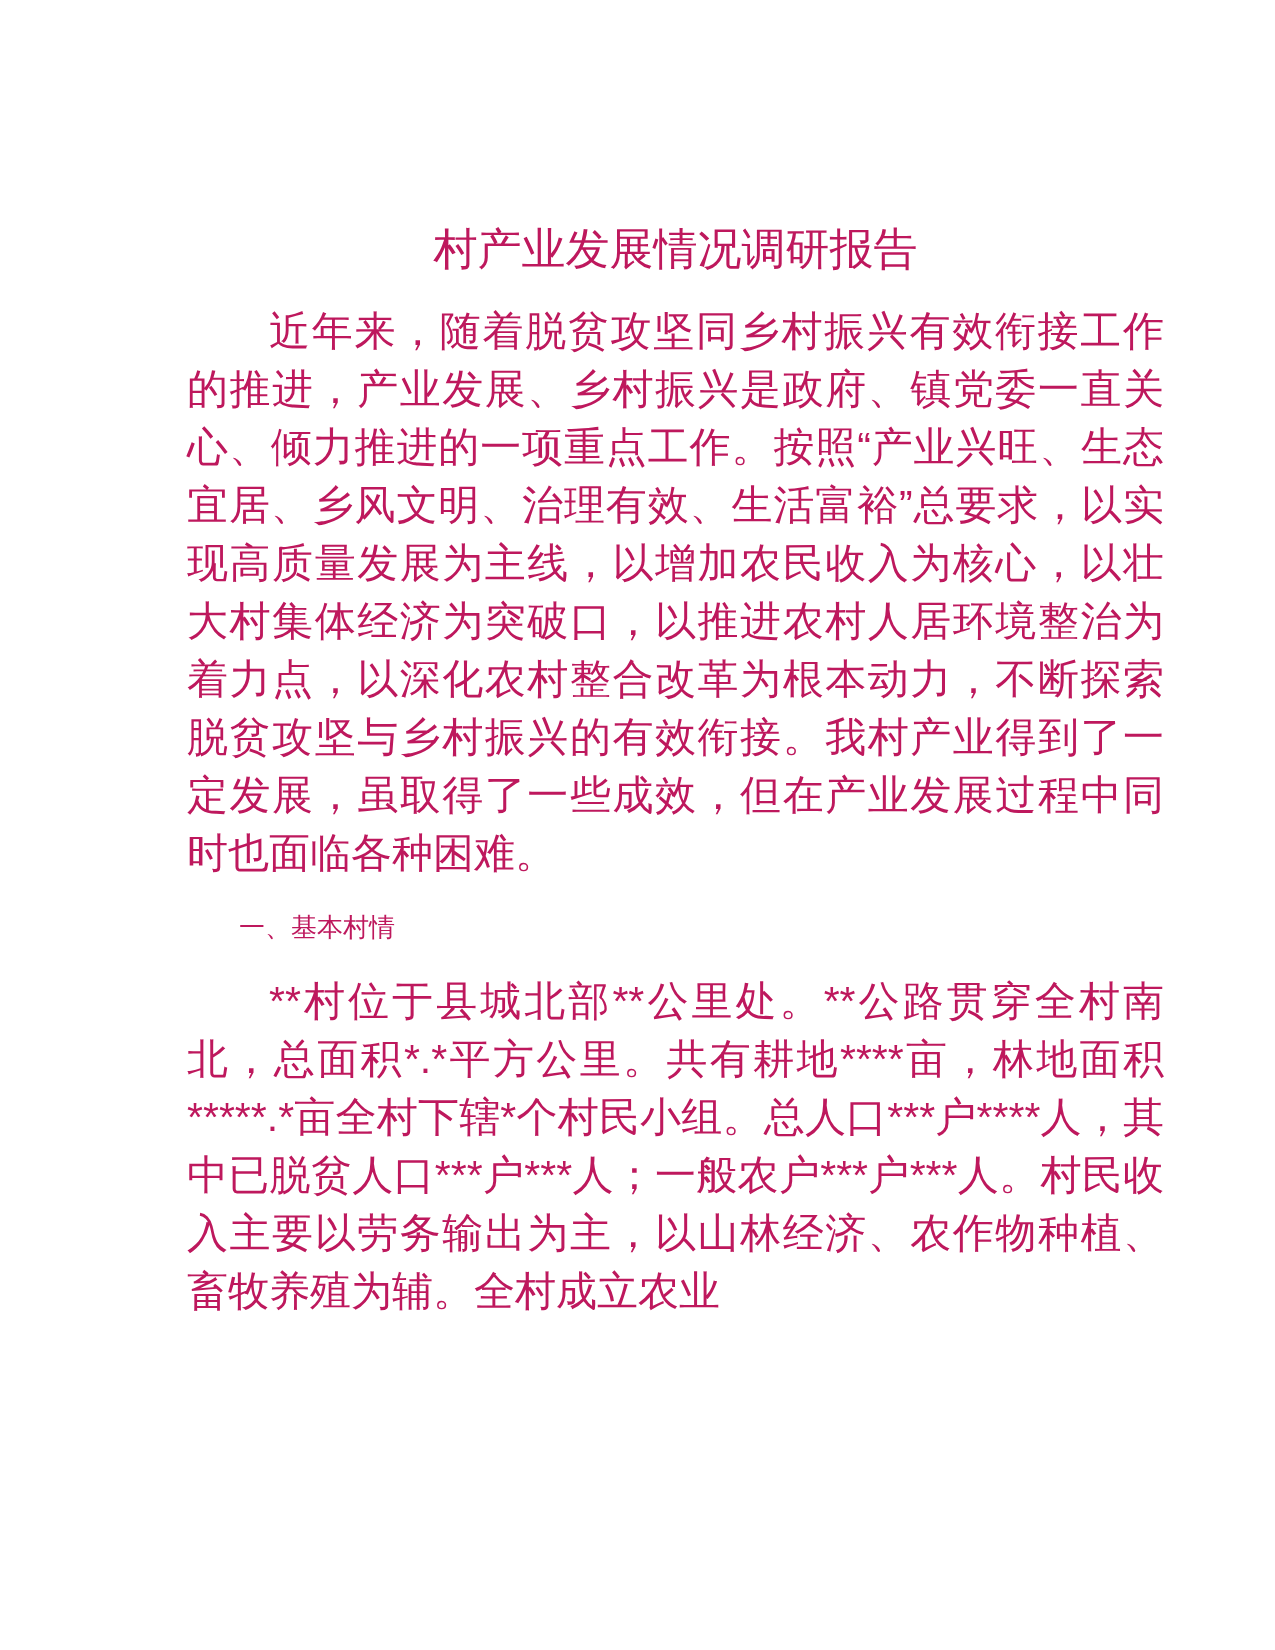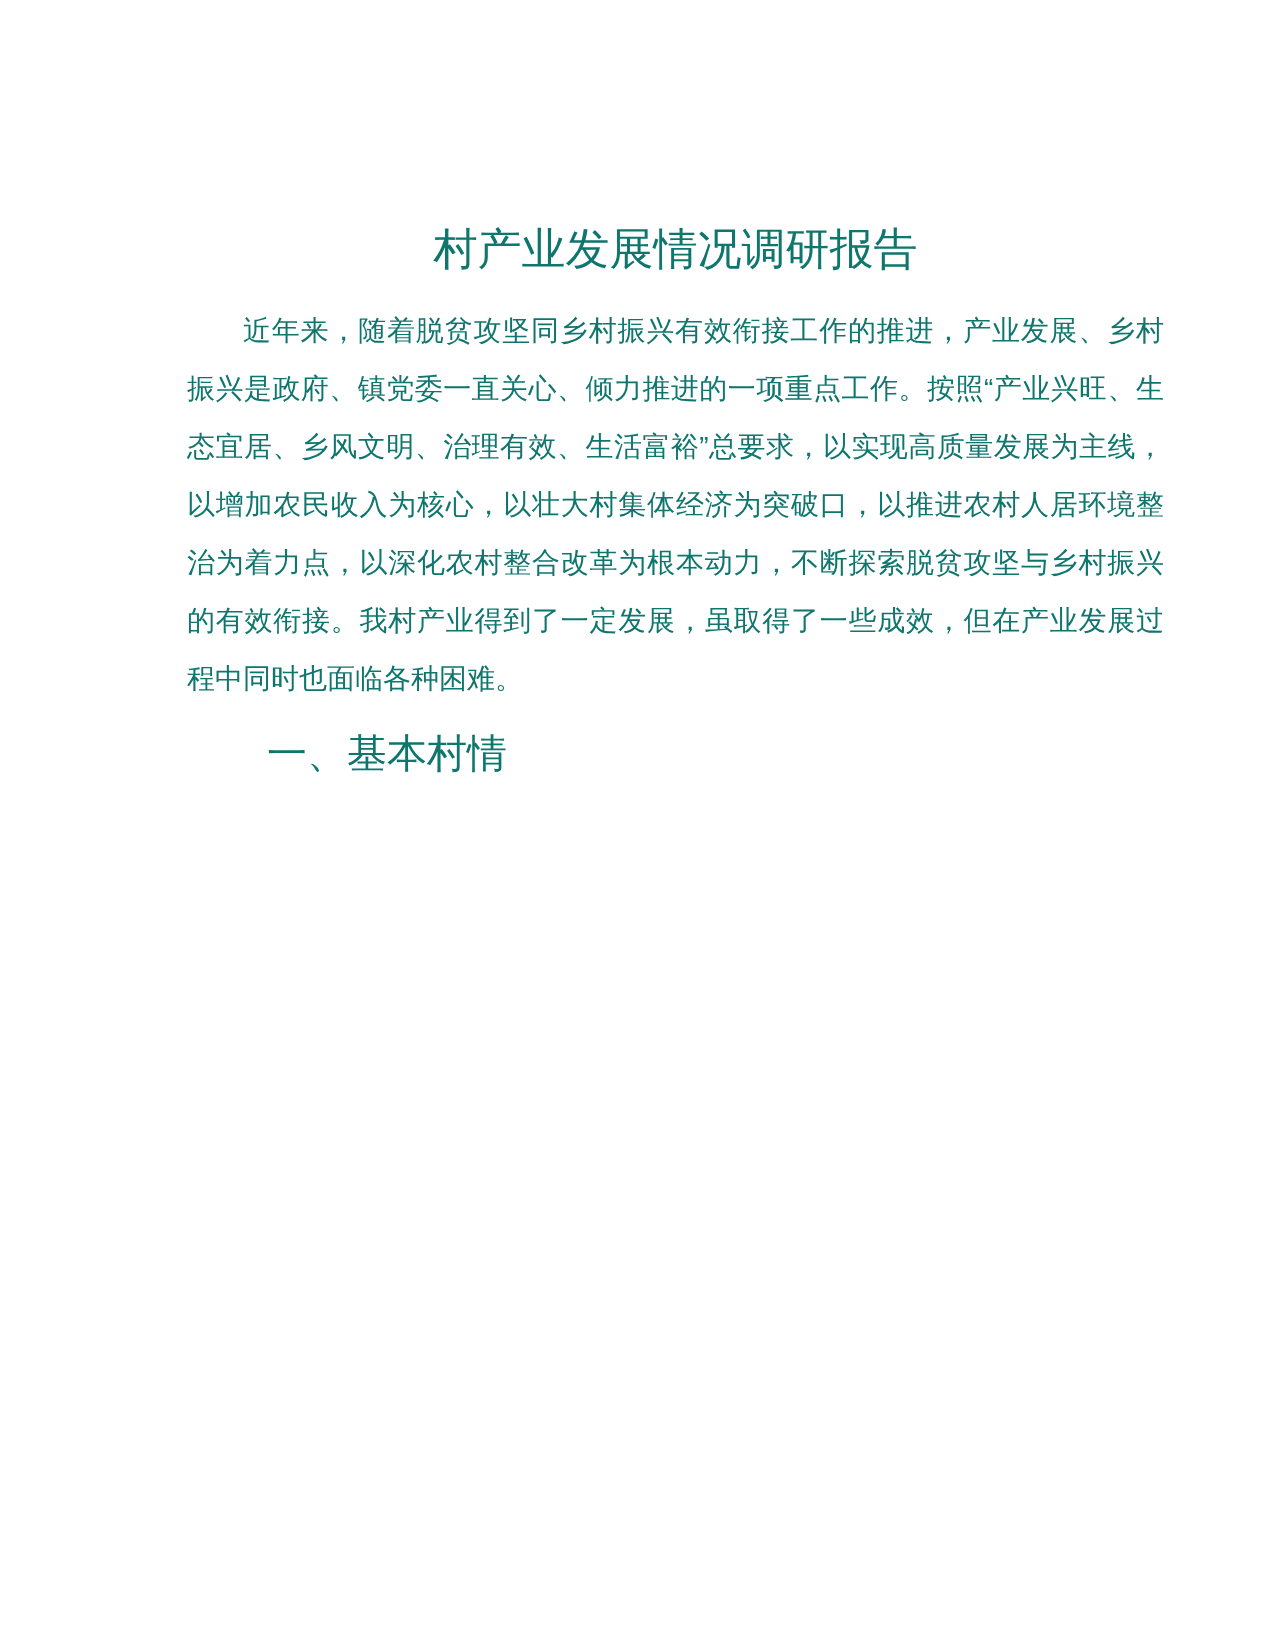--- a/index.html
+++ b/index.html
@@ -9,53 +9,54 @@
   }
   .page {
     position: relative;
     width: 1275px;
     height: 1650px;
     margin: 0 auto;
     background: #ffffff;
     box-sizing: border-box;
     padding: 220px 111px 0 187px;
     font-family: "Liberation Sans", sans-serif;
-    color: #0f766e;
+    color: #be185d;
     overflow: hidden;
   }
   .doc-title {
     margin: 0 0 24px 0;
     font-size: 44px;
     line-height: 58px;
     font-weight: normal;
     text-align: center;
     white-space: nowrap;
   }
   .doc-para {
     margin: 0 0 14px 0;
-    font-size: 28px;
+    font-size: 41px;
     line-height: 58px;
     text-align: justify;
     text-indent: 2em;
     word-break: normal;
     overflow-wrap: normal;
   }
   .doc-heading {
     margin: 16px 0 16px 0;
-    font-size: 40px;
+    font-size: 26px;
     line-height: 58px;
     font-weight: normal;
     text-align: left;
     text-indent: 2em;
   }
 </style>
 </head>
 <body>
 
 <div class="page">
   <h1 class="doc-title">村产业发展情况调研报告</h1>
 
   <p class="doc-para">近年来，随着脱贫攻坚同乡村振兴有效衔接工作的推进，产业发展、乡村振兴是政府、镇党委一直关心、倾力推进的一项重点工作。按照“产业兴旺、生态宜居、乡风文明、治理有效、生活富裕”总要求，以实现高质量发展为主线，以增加农民收入为核心，以壮大村集体经济为突破口，以推进农村人居环境整治为着力点，以深化农村整合改革为根本动力，不断探索脱贫攻坚与乡村振兴的有效衔接。我村产业得到了一定发展，虽取得了一些成效，但在产业发展过程中同时也面临各种困难。</p>
 
 
   <h2 class="doc-heading">一、基本村情</h2>
 
+  <p class="doc-para">**村位于县城北部**公里处。**公路贯穿全村南北，总面积*.*平方公里。共有耕地****亩，林地面积*****.*亩全村下辖*个村民小组。总人口***户****人，其中已脱贫人口***户***人；一般农户***户***人。村民收入主要以劳务输出为主，以山林经济、农作物种植、畜牧养殖为辅。全村成立农业</p>
 </div>
 
 </body></html>

